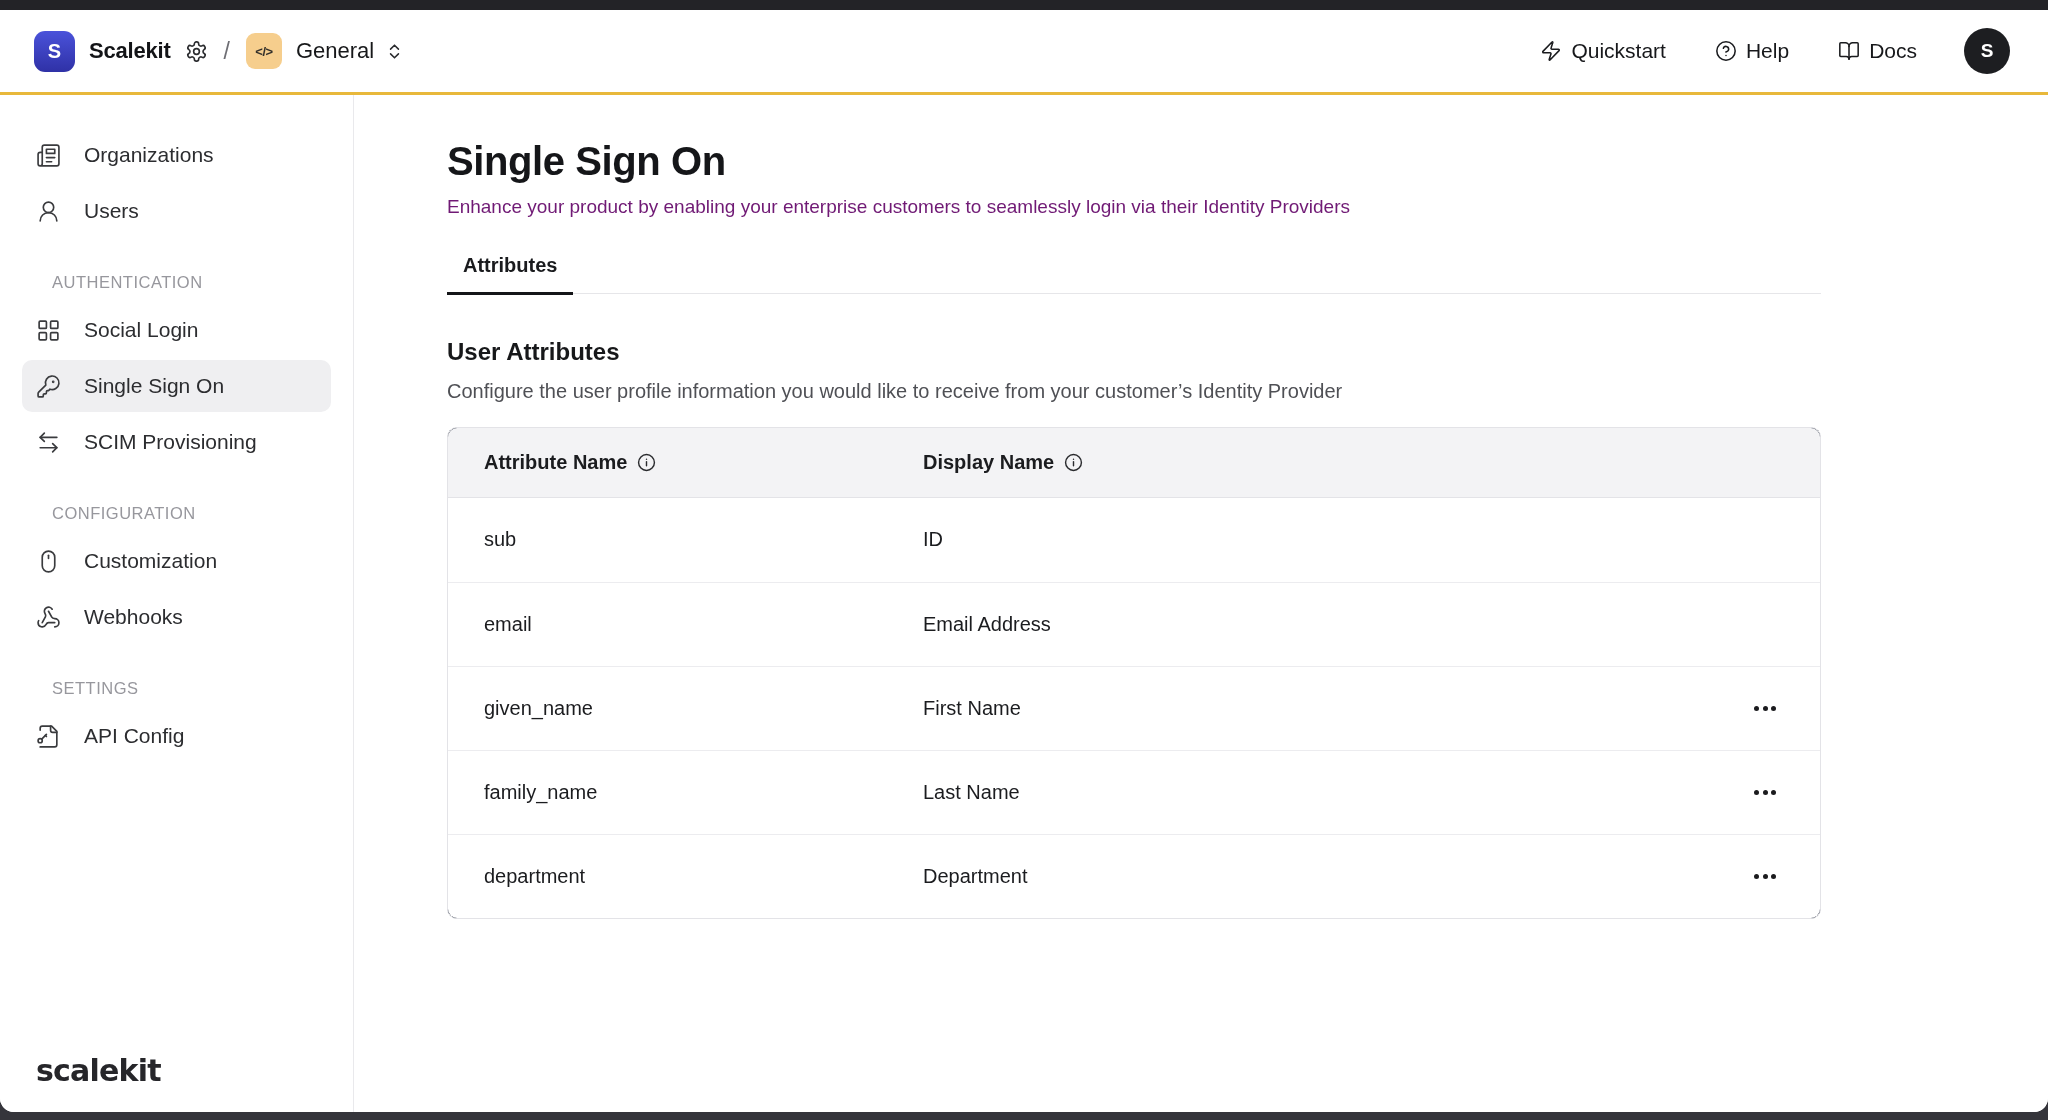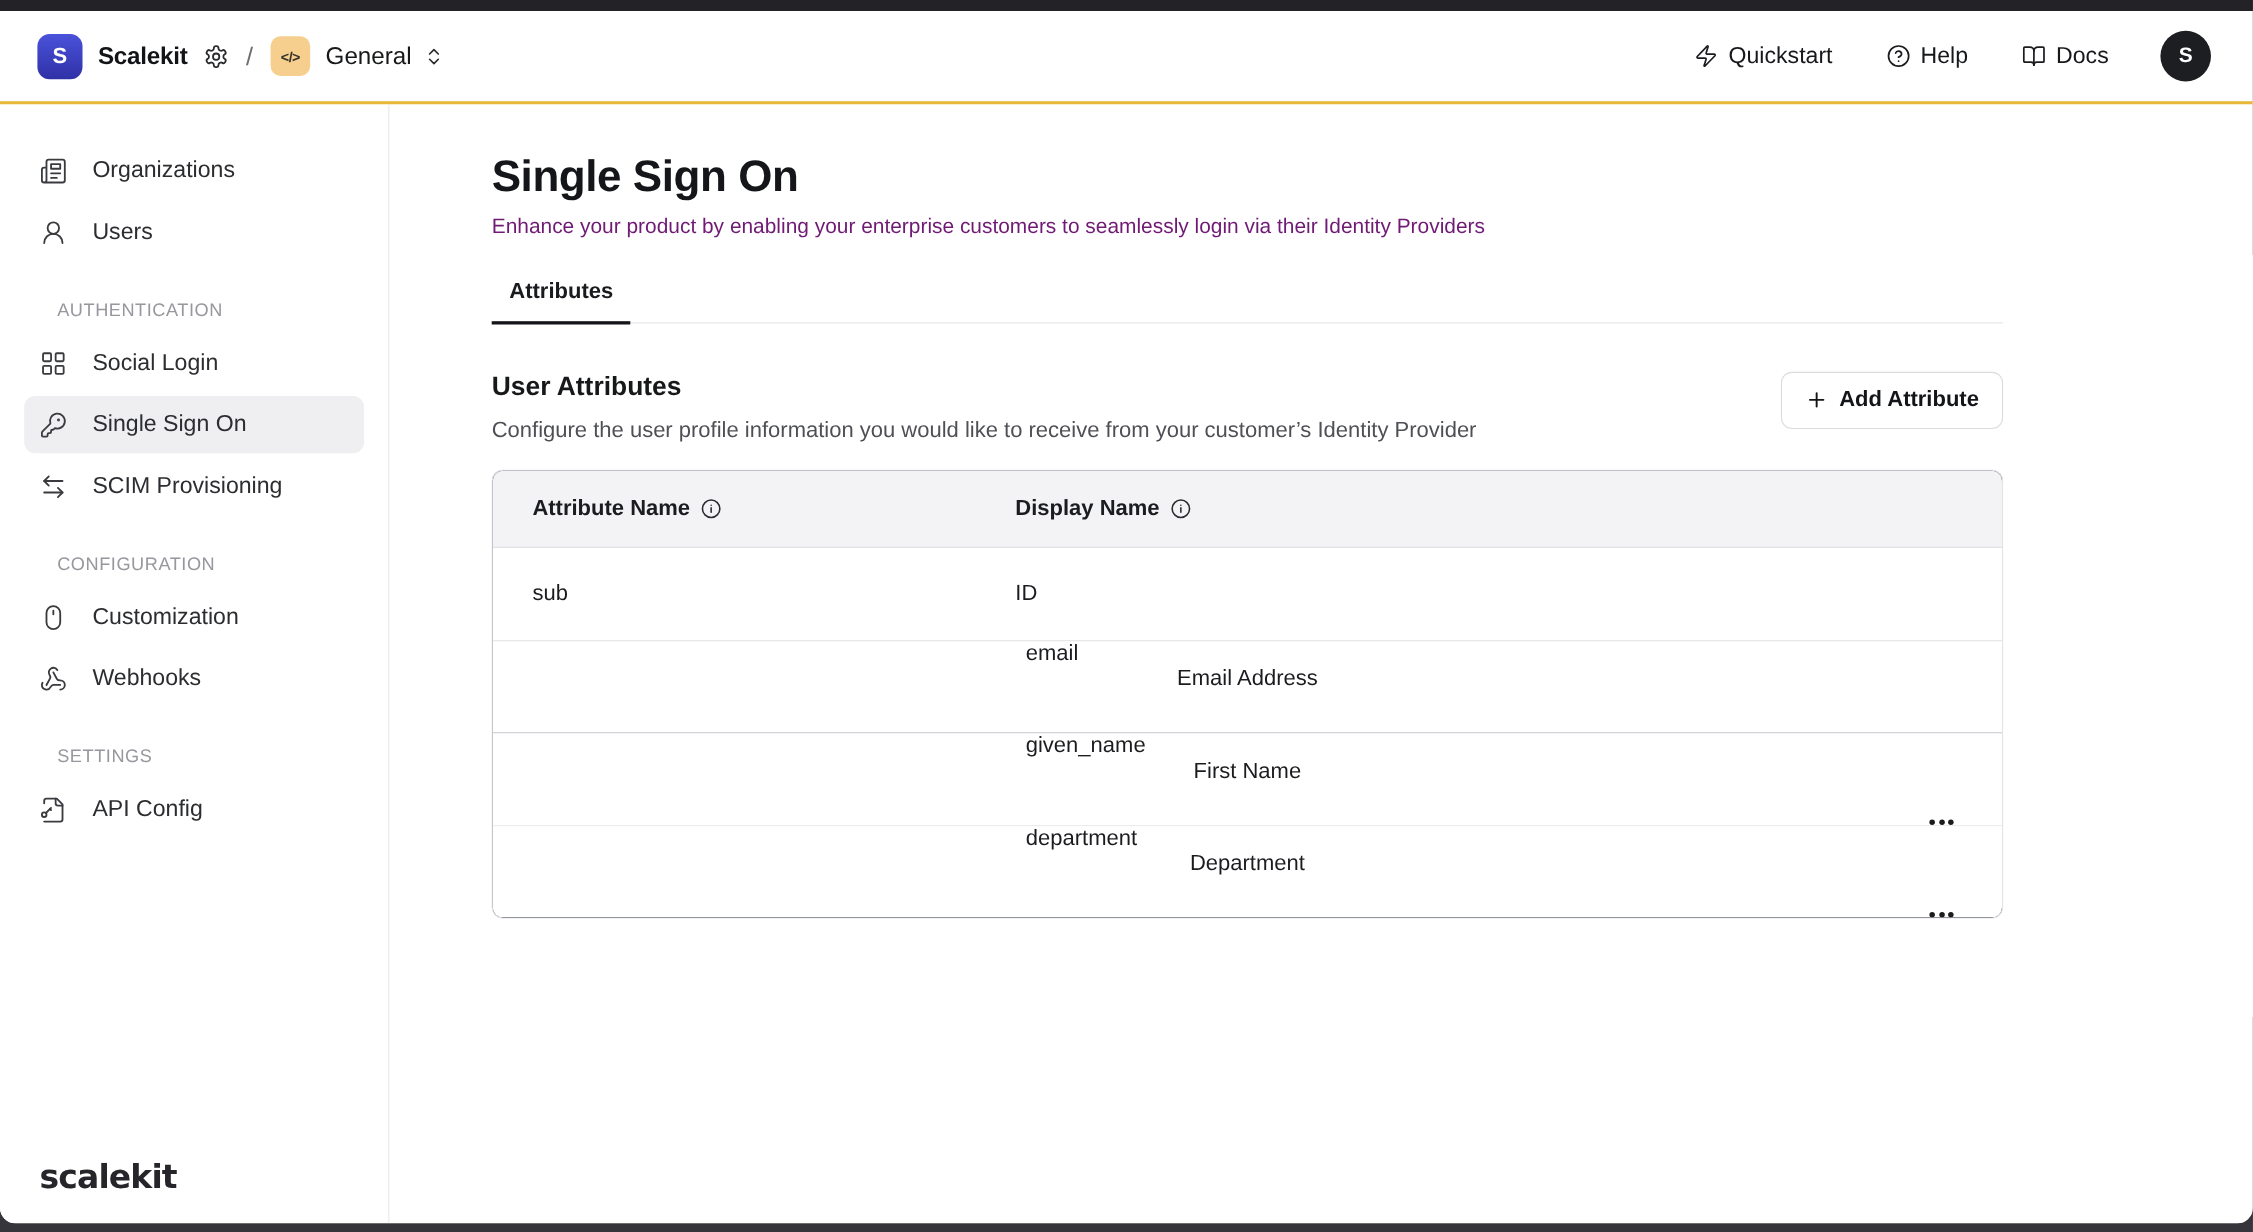--- a/index.html
+++ b/index.html
@@ -54,21 +54,21 @@
   .add-btn { display:inline-flex; align-items:center; gap:10px; height:52px; padding:0 21px;
              background:#fff; border:1.5px solid #DCDCE0; border-radius:10px;
              font-size:20px; font-weight:600; color:#141518; font-family:inherit; cursor:pointer; }
   .tbl { width:1374px; margin-top:24px; border:1.5px solid #E3E3E7; border-radius:10px; overflow:hidden; background:#0f172a; }
   .tbl-head { display:flex; align-items:center; height:70px; background:#F3F3F5; border-bottom:1.5px solid #E3E3E7; }
   .th { display:flex; align-items:center; gap:10px; font-size:20px; font-weight:600; color:#1B1C1F; }
   .c1 { width:475px; padding-left:36px; flex:none; }
   .c2 { flex:1; }
   .info { color:#2A2B2E; display:flex; cursor:pointer; }
   .tr { display:flex; align-items:center; height:84px; background:#fff; }
-  .tr + .tr { border-top:1px solid #ECECEF;flex-direction:column; }
+  .tr + .tr { border-top:1px solid #ECECEF; }
   .td { font-size:20px; color:#1B1C1F; }
   .row-menu { margin-left:auto; padding-right:44px; display:flex; gap:3.5px; cursor:pointer; }
   .row-menu i { width:5px; height:5px; border-radius:50%; background:#1B1B1E; display:block; }
   .row-menu.hidden { visibility:hidden; }
 </style>
 </head>
 <body>
 
 <div class="screen">
   <div class="top-strip"></div>
@@ -212,27 +212,20 @@
 
         <div class="tabbar">
           <span class="tab">Attributes</span>
         </div>
 
         <div class="sec-head">
           <div>
             <div class="sec-title">User Attributes</div>
             <div class="sec-desc">Configure the user profile information you would like to receive from your customer’s Identity Provider</div>
           </div>
-          <button class="add-btn">
-            <svg width="21" height="21" viewBox="0 0 24 24" fill="none" stroke="currentColor" stroke-width="2" stroke-linecap="round">
-                <path d="M5 12h14"></path>
-                <path d="M12 5v14"></path>
-              </svg>
-            <span>Add Attribute</span>
-          </button>
         </div>
 
         <div class="tbl">
           <div class="tbl-head">
             <div class="th c1">
               <span>Attribute Name</span>
               <span class="info">
                 <svg width="19" height="19" viewBox="0 0 24 24" fill="none" stroke="currentColor" stroke-width="1.8" stroke-linecap="round">
                     <circle cx="12" cy="12" r="10"></circle>
                     <path d="M12 16v-5"></path>
@@ -273,20 +266,29 @@
           <div class="tr">
             <div class="td c1">given_name</div>
             <div class="td c2">First Name</div>
             <span class="row-menu">
                 <i></i>
                 <i></i>
                 <i></i>
               </span>
           </div>
           <div class="tr">
+            <div class="td c1">family_name</div>
+            <div class="td c2">Last Name</div>
+            <span class="row-menu">
+                <i></i>
+                <i></i>
+                <i></i>
+              </span>
+          </div>
+          <div class="tr">
             <div class="td c1">department</div>
             <div class="td c2">Department</div>
             <span class="row-menu">
                 <i></i>
                 <i></i>
                 <i></i>
               </span>
           </div>
         </div>
       </div>

